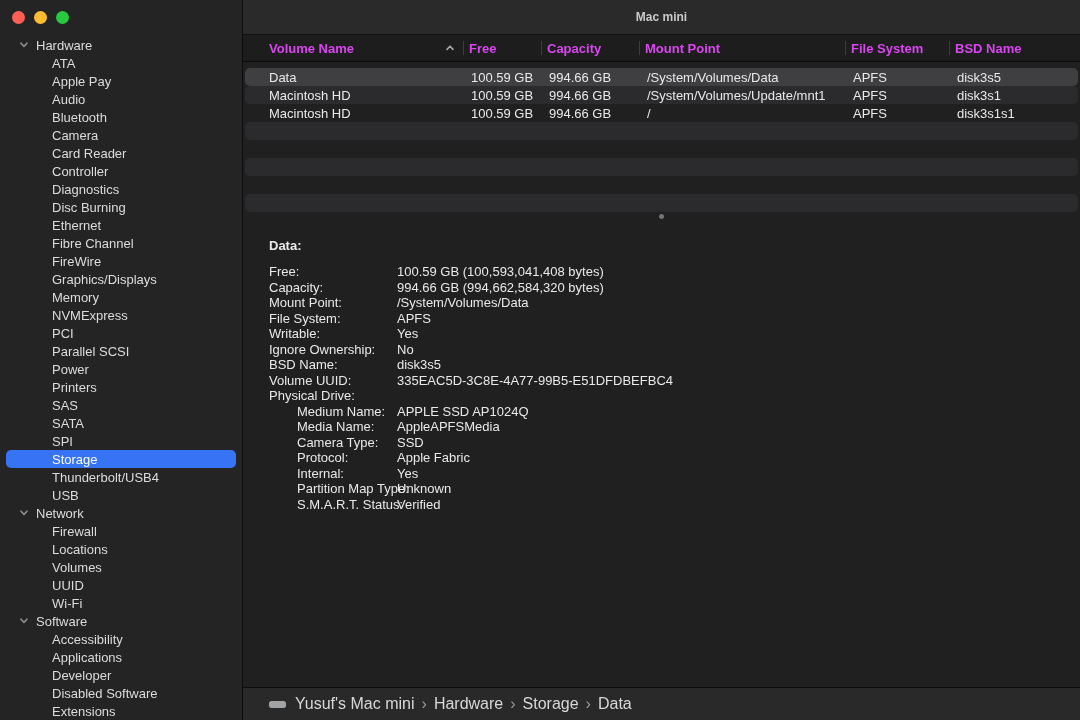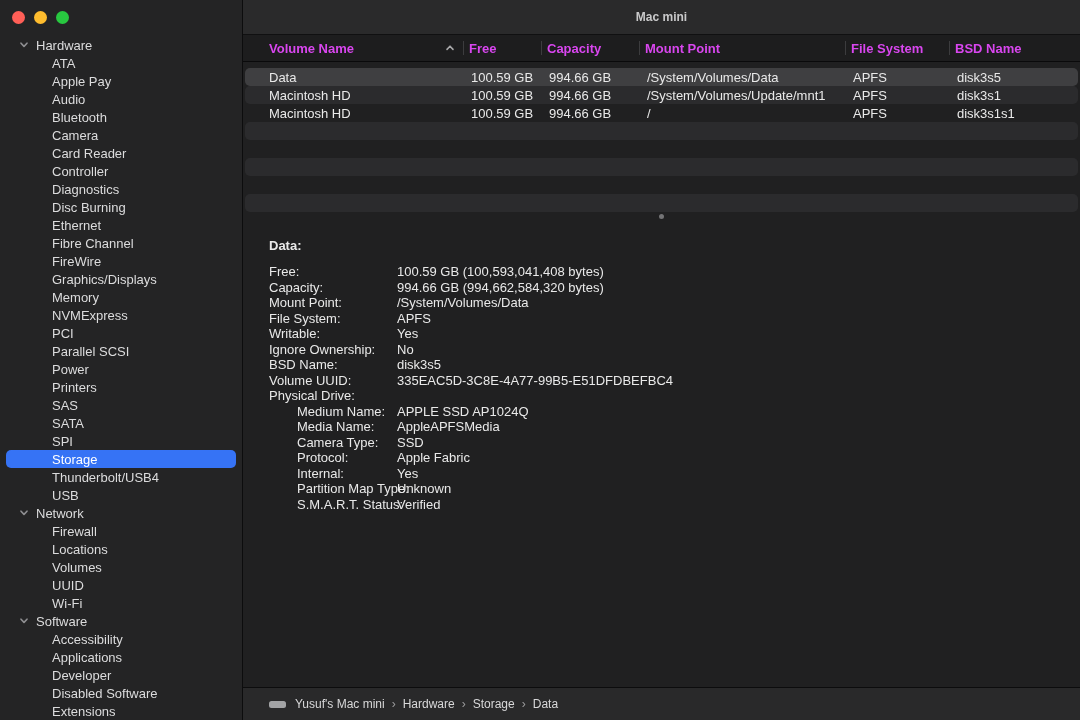--- a/index.html
+++ b/index.html
@@ -69,21 +69,21 @@
   .detail { flex:1; background:#202021; padding:18px 20px 0 26px; font-size:13px; overflow:hidden; }
   .detail-title { font-weight:bold; margin-bottom:11px; }
   .field-row { display:flex; line-height:15.5px; }
   .f-label { width:128px; min-width:128px; white-space:nowrap; }
   .field-row.sub .f-label { padding-left:28px; }
   .f-value { white-space:nowrap; }
 
   
   .footer {
     height:33px; background:#29292a; border-top:1px solid #0c0c0d;
-    display:flex; align-items:center; padding-left:26px; font-size:12px; color:#d8d8d9;
+    display:flex; align-items:center; padding-left:26px; font-size:16px; color:#d8d8d9;
   }
   .mini-icon { width:17px; height:7px; border-radius:2.5px; background:#a2a3a5; margin-right:9px; }
   .crumbs { display:flex; align-items:center; }
   .crumb-wrap { display:flex; align-items:center; }
   .crumb { white-space:nowrap; }
   .crumb-sep { color:#9a9a9c; padding:0 7px; }
   .crumb-sep:empty { padding:0; }
 </style>
 </head>
 <body>

